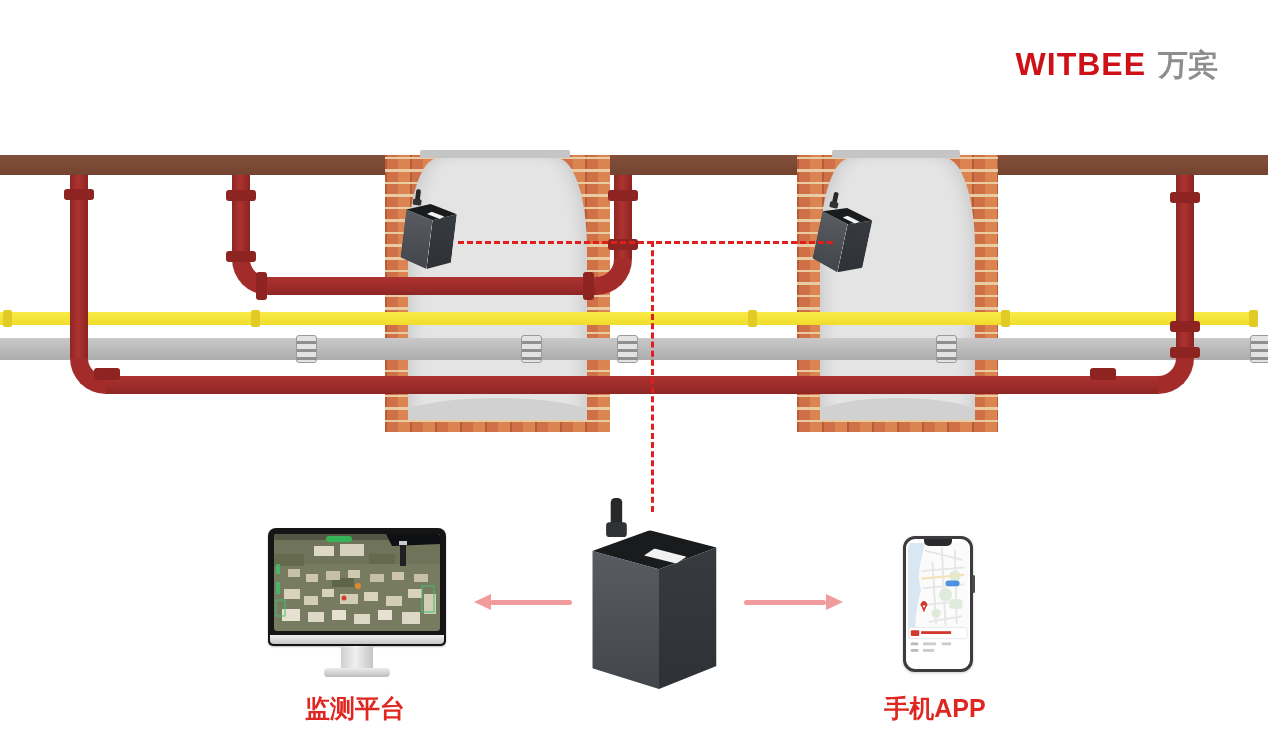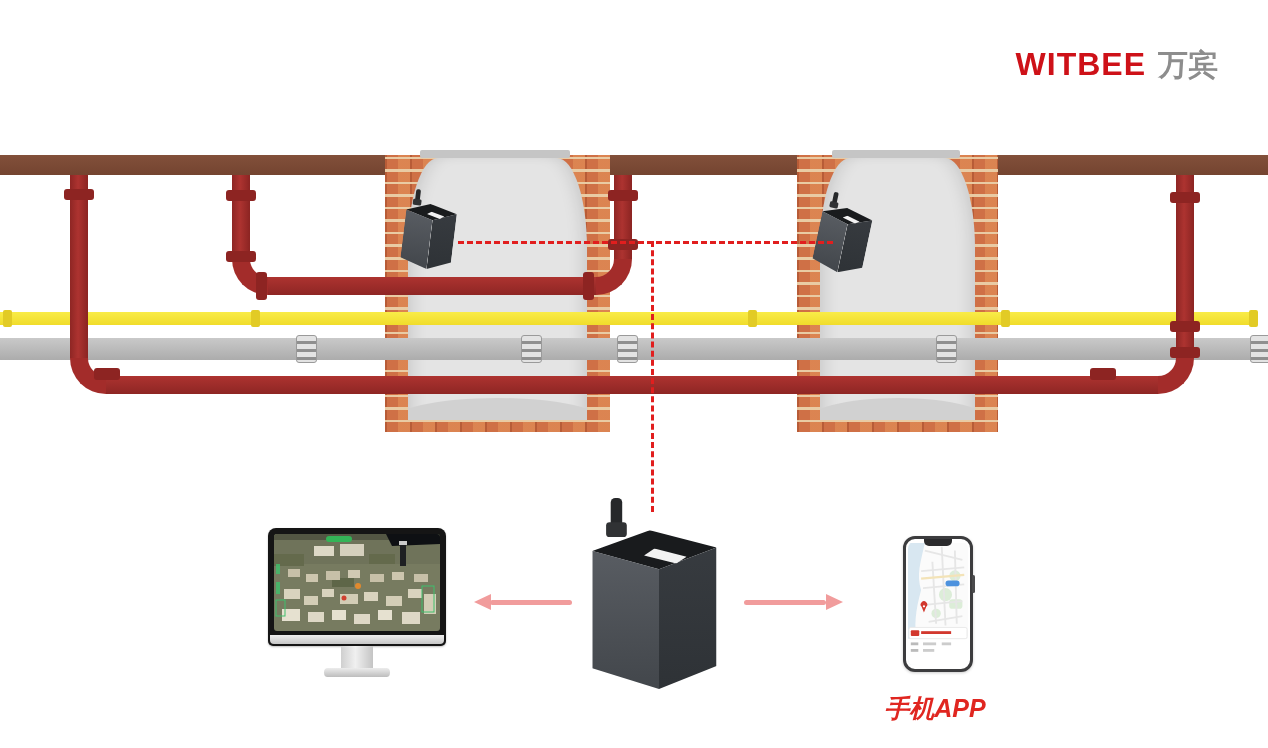--- a/index.html
+++ b/index.html
@@ -285,15 +285,16 @@
 
   <div class="arrow" style="left:474px;top:594px;width:99px;">
     <div class="head-l"></div>
     <div class="shaft" style="left:16px;"></div>
   </div>
   <div class="arrow" style="left:744px;top:594px;width:99px;">
     <div class="shaft" style="left:0;"></div>
     <div class="head-r"></div>
   </div>
 
-  <div class="caption" style="left:810px;font-style:italic;">手机APP</div>
+  <div class="caption" style="left:230px;">监测平台</div>
+  <div class="caption" style="left:810px;">手机APP</div>
 
 </div>
 
 </body></html>

